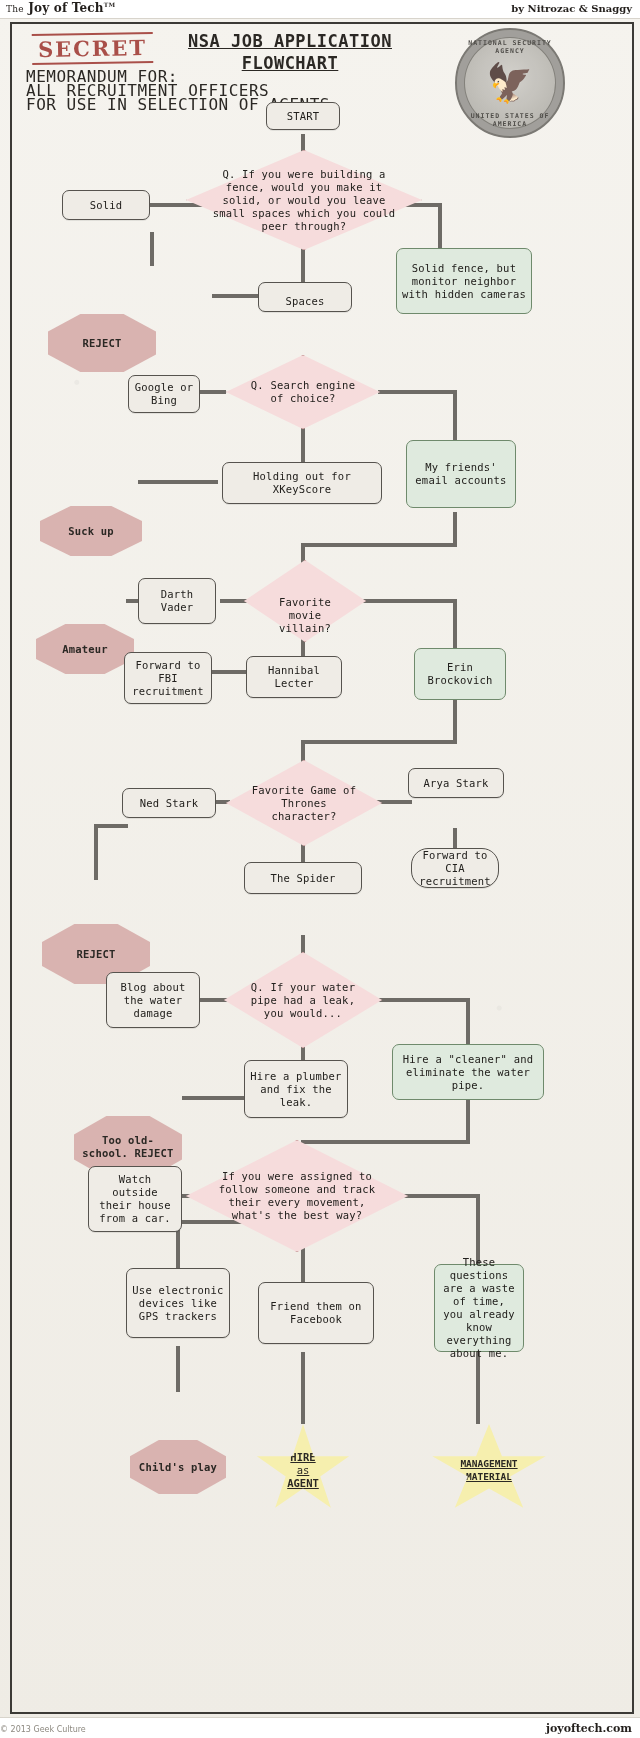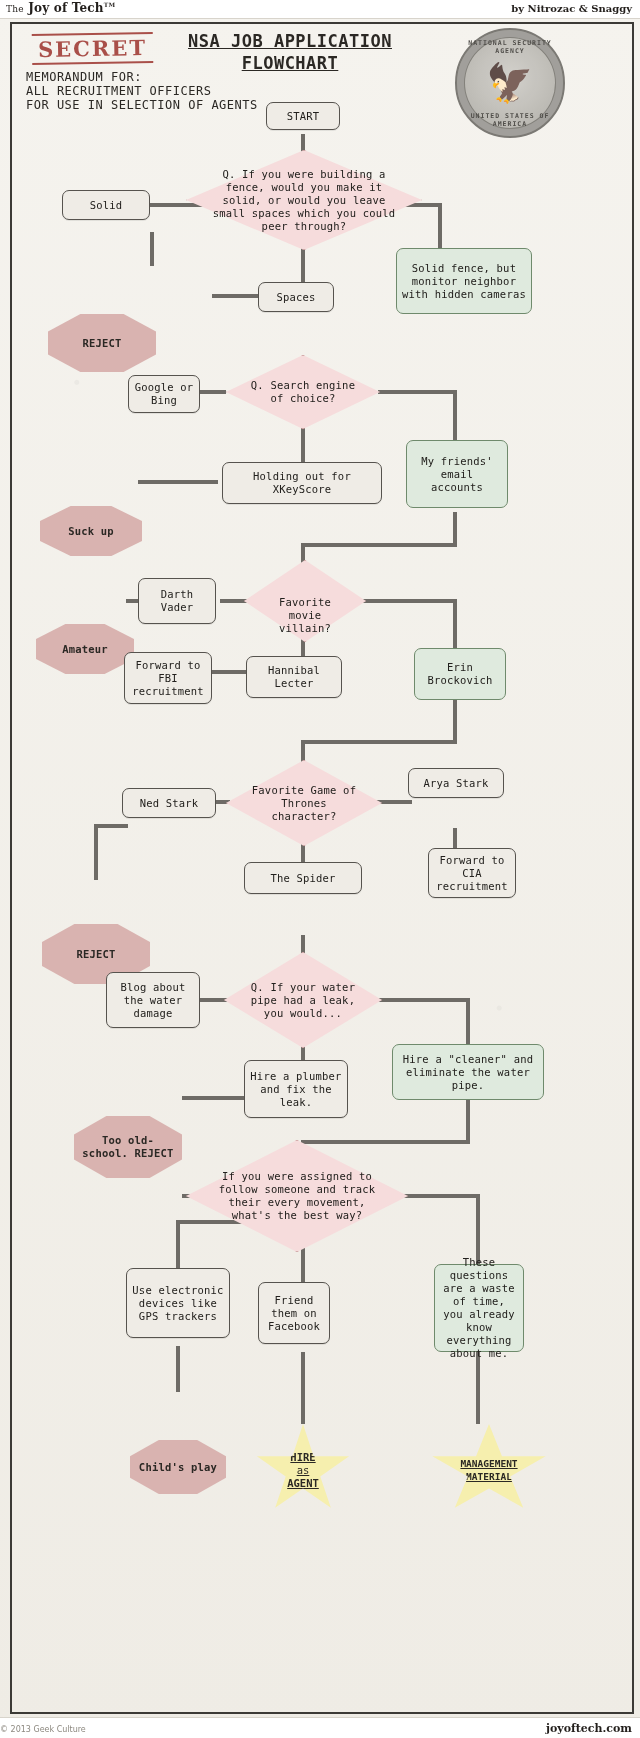--- a/index.html
+++ b/index.html
@@ -49,21 +49,21 @@
 
   .secret{
     position:absolute;left:32px;top:33px;
     font-family:"DejaVu Serif",serif;font-size:21px;font-weight:bold;
     color:#a3423c;letter-spacing:2px;
     border-top:2px solid #a3423c;border-bottom:2px solid #a3423c;
     padding:1px 6px;transform:rotate(-1deg);
     opacity:.92;
   }
   .memo{
-    position:absolute;left:26px;top:70px;font-size:12px;line-height:14px;
+    position:absolute;left:26px;top:70px;font-size:16px;line-height:14px;
     color:#2b2824;letter-spacing:.5px;
   }
   .title{
     position:absolute;left:150px;top:30px;width:280px;text-align:center;
     font-size:17px;font-weight:bold;color:#2b2824;line-height:22px;letter-spacing:.5px;
   }
   .title u{text-decoration:underline;margin-top:45px;}
 
   .seal{
     position:absolute;left:455px;top:28px;width:106px;height:106px;border-radius:50%;
@@ -209,42 +209,42 @@
     </div>
 
   <div class="node diamond" style="left:186px;top:150px;width:236px;height:100px;">
     <div class="dmd"></div>
     <div class="dtext" style="width:200px;">Q. If you were building a fence, would you make it solid, or would you leave small spaces which you could peer through?</div>
   </div>
 
   <div class="node rect" style="left:62px;top:190px;width:88px;height:30px;">
       <span>Solid</span>
     </div>
-  <div class="node rect" style="left:258px;top:282px;width:76px;height:30px;">
+  <div class="node rect" style="left:258px;top:282px;width:94px;height:30px;align-items:flex-end;">
       <span>Spaces</span>
     </div>
   <div class="node green" style="left:396px;top:248px;width:136px;height:66px;">
       <span>Solid fence, but monitor neighbor with hidden cameras</span>
     </div>
   <div class="node octagon" style="left:48px;top:266px;width:108px;height:58px;">
       <span>REJECT</span>
     </div>
 
   <div class="node diamond" style="left:226px;top:355px;width:154px;height:74px;">
     <div class="dmd"></div>
     <div class="dtext" style="width:112px;">Q. Search engine of choice?</div>
   </div>
 
   <div class="node rect" style="left:128px;top:375px;width:72px;height:38px;">
       <span>Google or Bing</span>
     </div>
   <div class="node rect" style="left:222px;top:462px;width:160px;height:42px;">
       <span>Holding out for XKeyScore</span>
     </div>
-  <div class="node green" style="left:406px;top:440px;width:102px;height:68px;">
+  <div class="node green" style="left:406px;top:440px;width:110px;height:68px;">
       <span>My friends' email accounts</span>
     </div>
   <div class="node octagon" style="left:40px;top:458px;width:102px;height:50px;">
       <span>Suck up</span>
     </div>
 
   <div class="node diamond" style="left:244px;top:560px;width:122px;height:82px;">
     <div class="dmd"></div>
     <div class="dtext" style="width:84px;margin-top:28px;">Favorite movie villain?</div>
   </div>
@@ -272,21 +272,21 @@
 
   <div class="node rect" style="left:122px;top:788px;width:94px;height:30px;">
       <span>Ned Stark</span>
     </div>
   <div class="node rect" style="left:244px;top:862px;width:118px;height:32px;">
       <span>The Spider</span>
     </div>
   <div class="node rect" style="left:408px;top:768px;width:96px;height:30px;">
       <span>Arya Stark</span>
     </div>
-  <div class="node rect" style="left:428px;top:848px;width:88px;height:50px;">
+  <div class="node rect" style="left:411px;top:848px;width:88px;height:40px;border-radius:17px;">
       <span>Forward to CIA recruitment</span>
     </div>
   <div class="node octagon" style="left:42px;top:876px;width:108px;height:60px;">
       <span>REJECT</span>
     </div>
 
   <div class="node diamond" style="left:224px;top:952px;width:158px;height:96px;">
     <div class="dmd"></div>
     <div class="dtext" style="width:116px;">Q. If your water pipe had a leak, you would...</div>
   </div>
@@ -302,24 +302,27 @@
     </div>
   <div class="node octagon" style="left:74px;top:1068px;width:108px;height:62px;">
       <span style="width:92px;">Too old-school. REJECT</span>
     </div>
 
   <div class="node diamond" style="left:186px;top:1140px;width:222px;height:112px;">
     <div class="dmd"></div>
     <div class="dtext" style="width:166px;">If you were assigned to follow someone and track their every movement, what's the best way?</div>
   </div>
 
+  <div class="node rect" style="left:88px;top:1166px;width:94px;height:66px;">
+      <span>Watch outside their house from a car.</span>
+    </div>
   <div class="node rect" style="left:126px;top:1268px;width:104px;height:70px;">
       <span>Use electronic devices like GPS trackers</span>
     </div>
-  <div class="node rect" style="left:258px;top:1282px;width:72px;height:62px;">
+  <div class="node rect" style="left:258px;top:1282px;width:116px;height:62px;">
       <span>Friend them on Facebook</span>
     </div>
   <div class="node green" style="left:434px;top:1264px;width:90px;height:88px;">
       <span>These questions are a waste of time, you already know everything about me.</span>
     </div>
   <div class="node octagon" style="left:130px;top:1392px;width:96px;height:54px;">
       <span>Child's play</span>
     </div>
 
   <div class="star" style="left:255px;top:1424px;">

